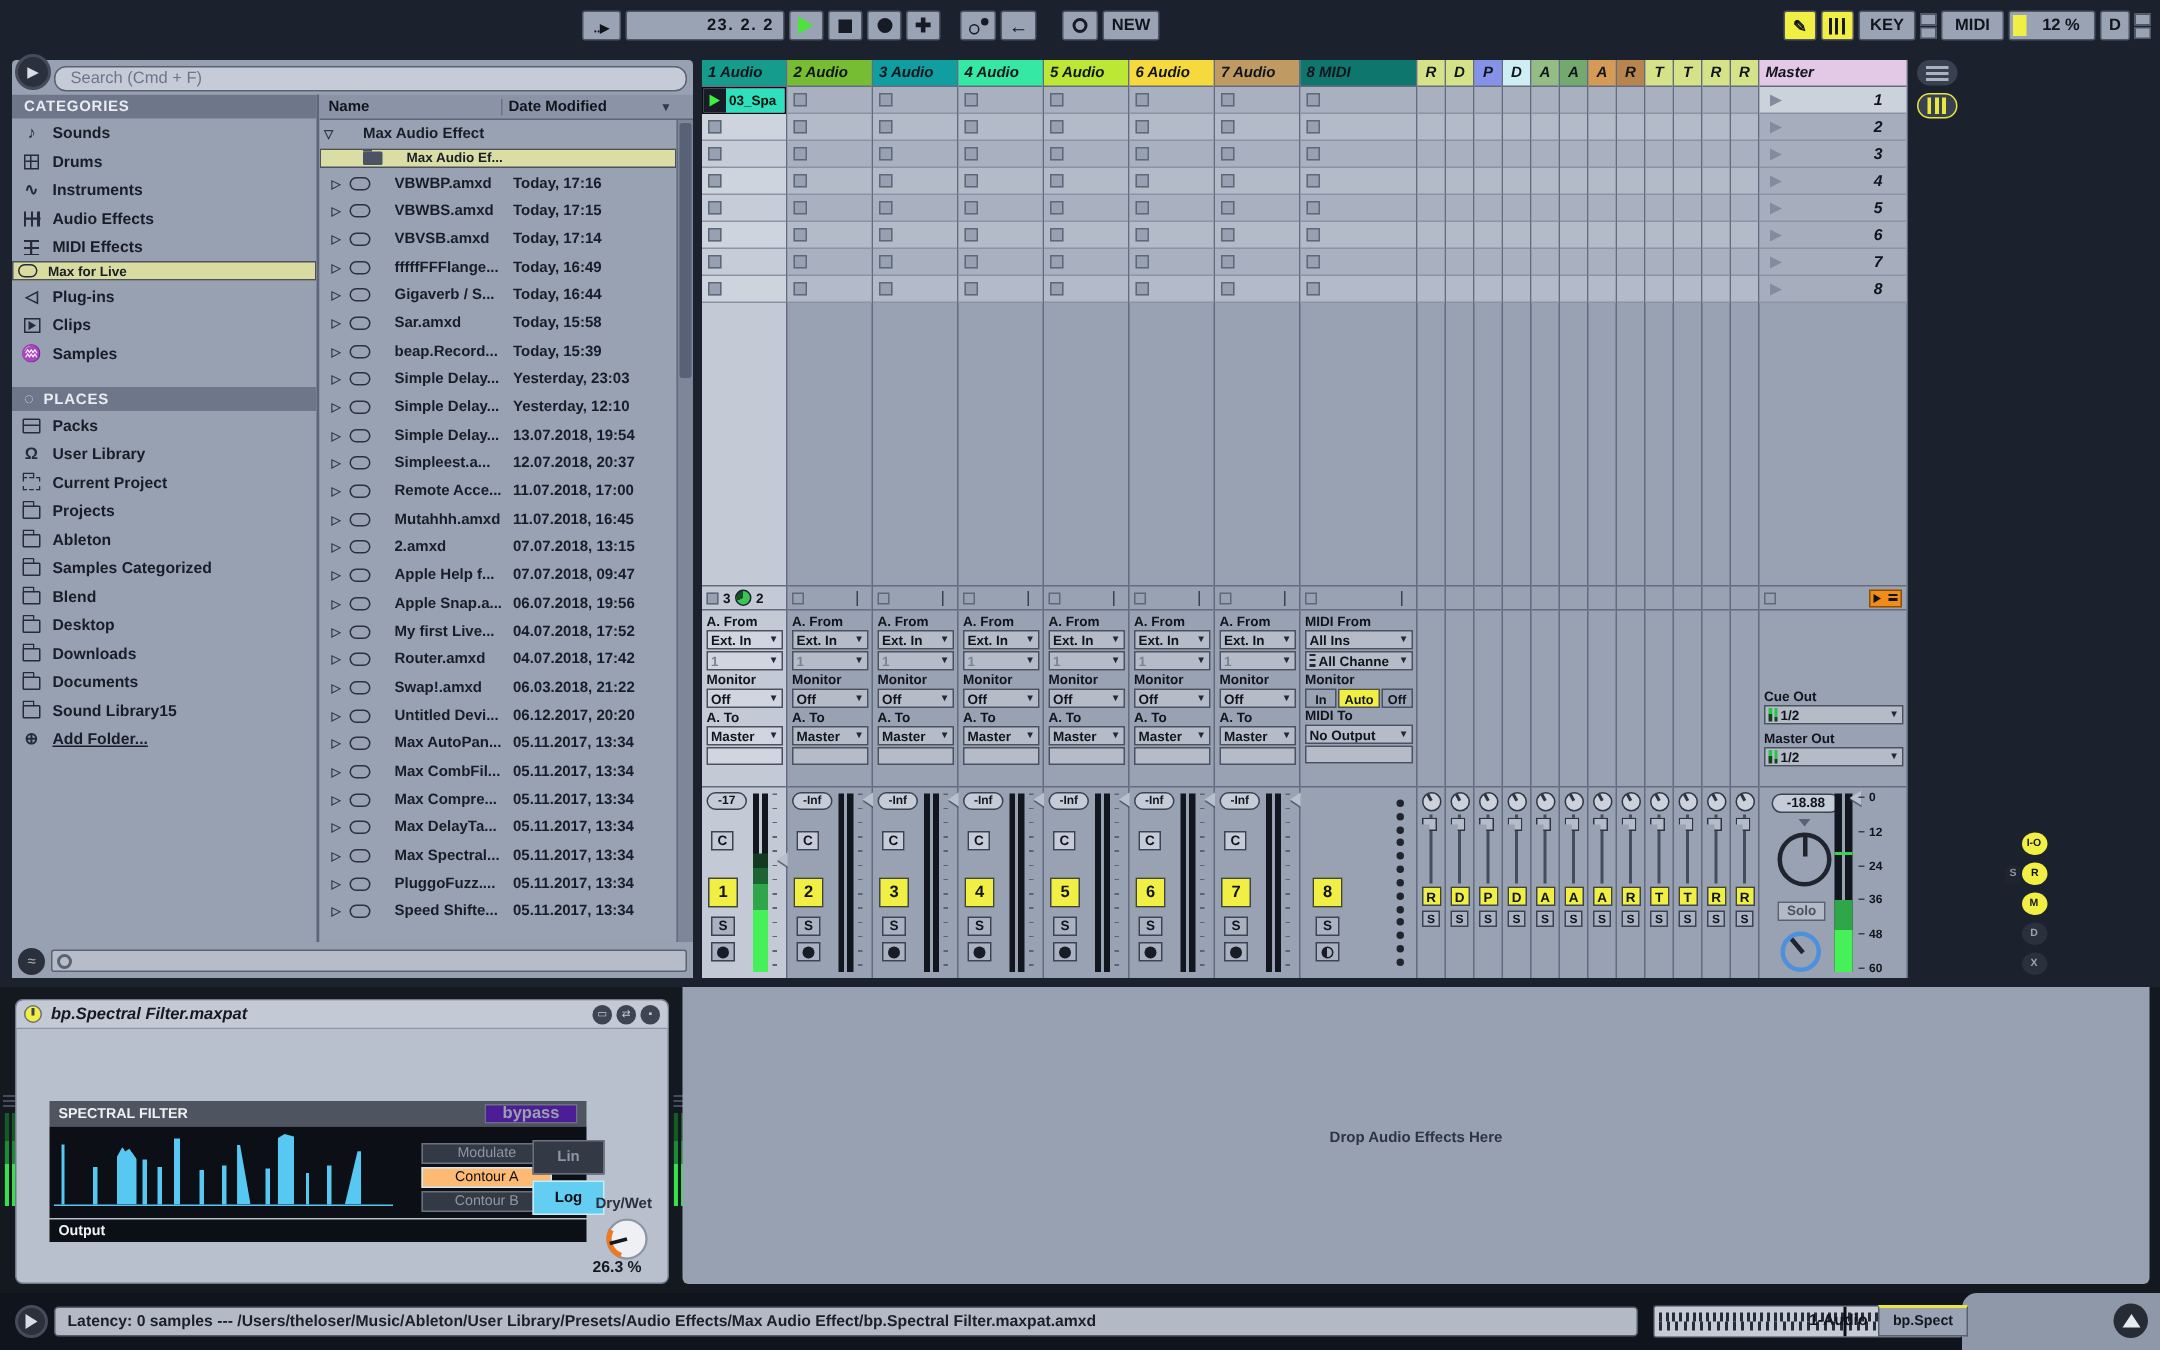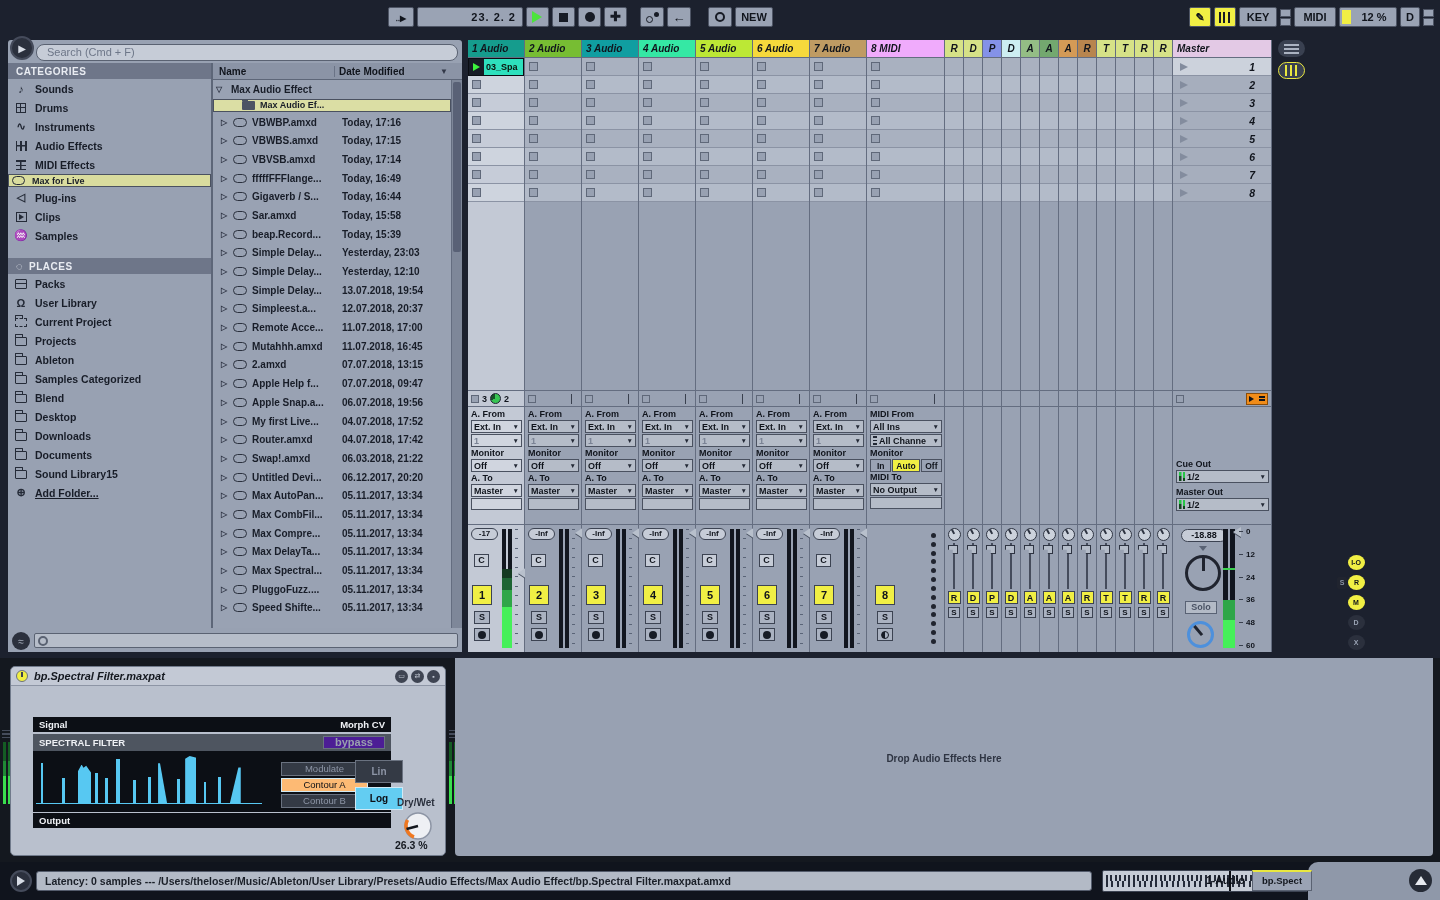--- a/index.html
+++ b/index.html
@@ -61,21 +61,21 @@
 .filelist{flex:1;position:relative;background:#99a2b3;overflow:hidden}
 .fl-header{height:17px;display:flex;background:#8b94a6;border-bottom:1px solid #5d6678;font-size:10px;font-weight:bold;align-items:center}
 .fl-header .c1{width:122px;padding-left:6px;border-right:1px solid #6a7386}
 .fl-header .c2{flex:1;padding-left:4px;display:flex;align-items:center}
 .fl-header .sort{margin-left:auto;margin-right:14px;font-size:8px;color:#323848}
 .fl-rows{position:absolute;top:17px;left:0;right:11px;bottom:0;overflow:hidden}
 .fl-row{height:18.7px;display:flex;align-items:center;font-size:10px;font-weight:bold;color:#181d28}
 .fl-row.sel{background:#dbdea4}
 .fl-row .exp{width:10px;margin-left:8px;font-size:8px;color:#323848;flex:none}
 .fl-row .exp.root{margin-left:3px}
-.fl-row .fname{margin-left:5px;white-space:nowrap;overflow:hidden}
+.fl-row .fname{margin-left:16px;white-space:nowrap;overflow:hidden}
 .fl-row .fdate{position:absolute;left:129px;white-space:nowrap}
 .fl-row{position:relative}
 .icn-amxd{width:14px;height:9px;border:1.5px solid #2a303d;border-radius:5px;flex:none;margin-left:2px}
 .icn-folder-fill{width:13px;height:9px;background:#4c5364;border-radius:1px;position:relative;flex:none;margin-left:2px}
 .icn-folder-fill::before{content:"";position:absolute;left:0;top:-3px;width:6px;height:3px;background:#4c5364;border-radius:1px 1px 0 0}
 .fl-scroll{position:absolute;right:0;top:17px;bottom:0;width:11px;background:#7e8799;border-left:1px solid #646d80}
 .fl-thumb{position:absolute;left:1px;right:1px;top:2px;height:170px;background:#596176;border-radius:2px}
 .browser-foot{position:absolute;left:0;bottom:0;right:0;height:24px}
 .foot-wave{position:absolute;left:4px;top:4px;width:18px;height:18px;border-radius:50%;background:#2b303d;color:#aeb6c4;font-size:10px;display:flex;align-items:center;justify-content:center}
 .foot-box{position:absolute;left:26px;top:5px;right:4px;height:15px;background:#b6bdc9;border:1px solid #5a6272;border-radius:2px;display:flex;align-items:center}
@@ -1075,21 +1075,21 @@
           <div class="s-btn" style="">S</div>
           <div class="arm-btn" style="">
             <i class=""></i>
           </div>
           <div class="mx-meter"></div>
           <div class="mx-ticks"></div>
           <div class="fader-tri" style="top:2px"></div>
         </div>
       </div>
       <div class="scol" style="width:78px">
-        <div class="scol-header" style="background:#f0abfc">8 MIDI</div>
+        <div class="scol-header" style="background:#0f766e">8 MIDI</div>
         <div class="slots">
           <div class="slot">
             <span class="stop-sq"></span>
           </div>
           <div class="slot alt">
             <span class="stop-sq"></span>
           </div>
           <div class="slot">
             <span class="stop-sq"></span>
           </div>
@@ -1553,24 +1553,20 @@
     <div class="device">
       <div class="dev-title">
         <span class="dev-power"></span>
         <span class="dev-name">bp.Spectral Filter.maxpat</span>
         <span class="dev-icons">
           <span class="dico">▭</span>
           <span class="dico">⇄</span>
           <span class="dico">▪</span>
         </span>
       </div>
-      <div class="bar-black" style="top:50px">
-        <span>Signal</span>
-        <span style="margin-left:auto">Morph CV</span>
-      </div>
       <div class="bar-gray">
         <span>SPECTRAL FILTER</span>
         <span class="bypass-btn">bypass</span>
       </div>
       <div class="spec-display">
         <div class="spec-area" id="spec-area">
             <div class="spec-bar" style="left: 4.52px; width: 2.938px; height: 39.84px;"></div>
             <div class="spec-bar" style="left: 25.99px; width: 2.938px; height: 24.96px;"></div>
             <div class="spec-bar sp-b" style="left: 41.81px; width: 13.56px; height: 38.4px;"></div>
             <div class="spec-bar" style="left: 58.76px; width: 3.616px; height: 29.76px;"></div>

